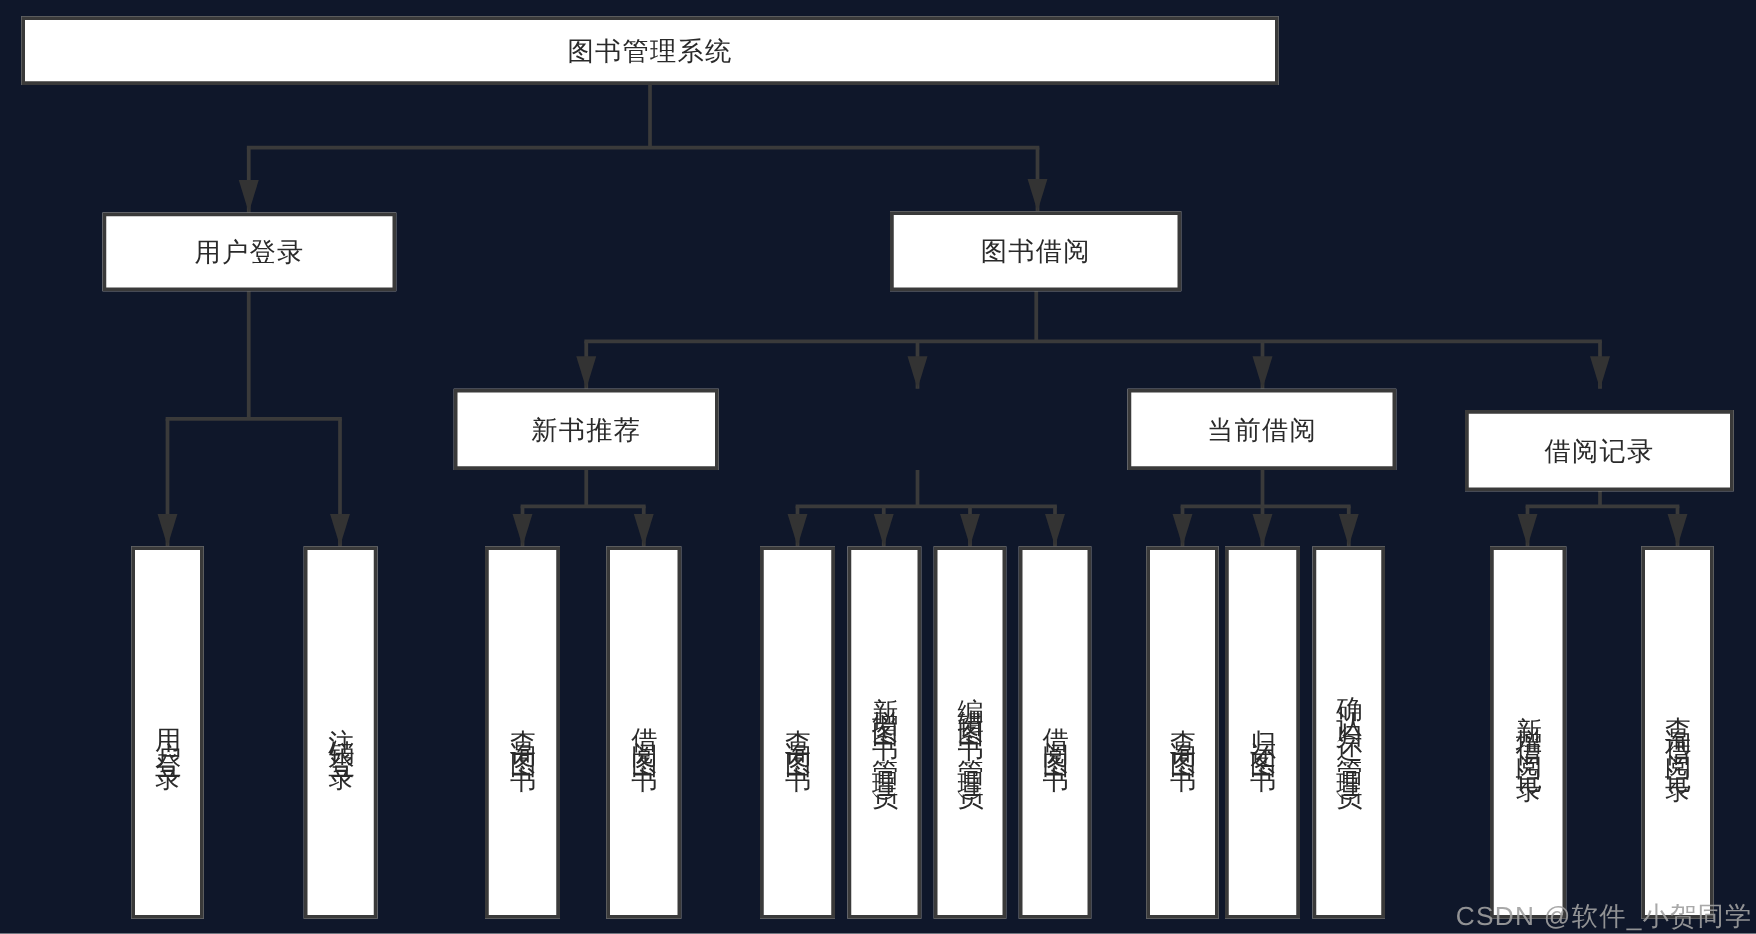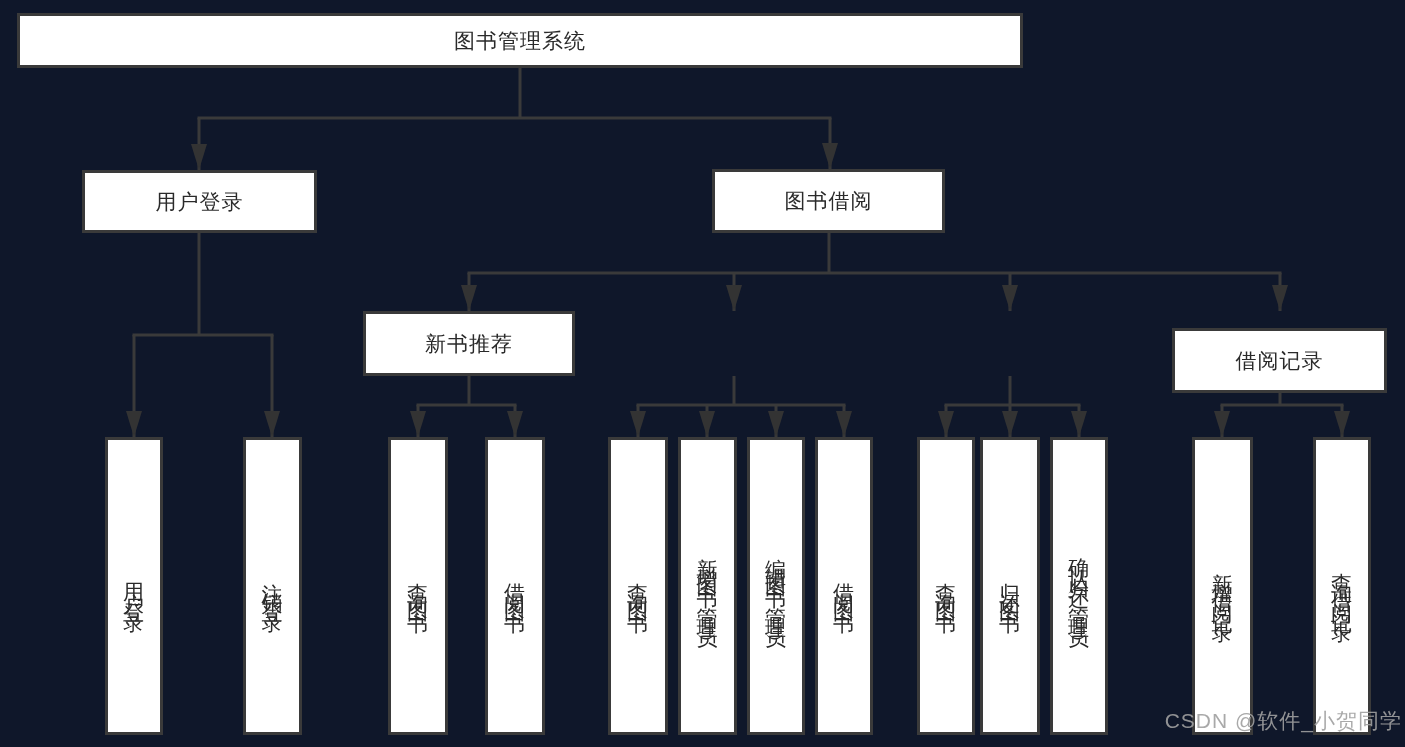--- a/index.html
+++ b/index.html
@@ -33,21 +33,21 @@
     writing-mode:vertical-rl;
     text-orientation:mixed;
     font-size:21px;
     letter-spacing:10px;
     line-height:1.1;
     white-space:nowrap;
     color:#2a2a2a;
   }
   .watermark{
     position:absolute;
-    right:3px;bottom:12px;
+    right:3px;bottom:0;
     font-size:21px;
     color:#a0a0a0;
     opacity:0.9;
     letter-spacing:1px;
     z-index:5;
   }
 </style>
 </head>
 <body>
 
@@ -105,20 +105,23 @@
   <div class="node" style="left:82px;top:170px;width:235px;height:63px">
     <span>用户登录</span>
   </div>
   <div class="node" style="left:712px;top:169px;width:233px;height:64px">
     <span>图书借阅</span>
   </div>
 
   <div class="node" style="left:363px;top:311px;width:212px;height:65px">
     <span>新书推荐</span>
   </div>
+  <div class="node" style="left:902px;top:311px;width:215px;height:65px">
+    <span>当前借阅</span>
+  </div>
   <div class="node" style="left:1172px;top:328px;width:215px;height:65px">
     <span>借阅记录</span>
   </div>
 
   <div class="leaf" style="left:105px;top:437px;width:58px;height:298px">
     <span>用户登录</span>
   </div>
   <div class="leaf" style="left:243px;top:437px;width:59px;height:298px">
     <span>注销登录</span>
   </div>

